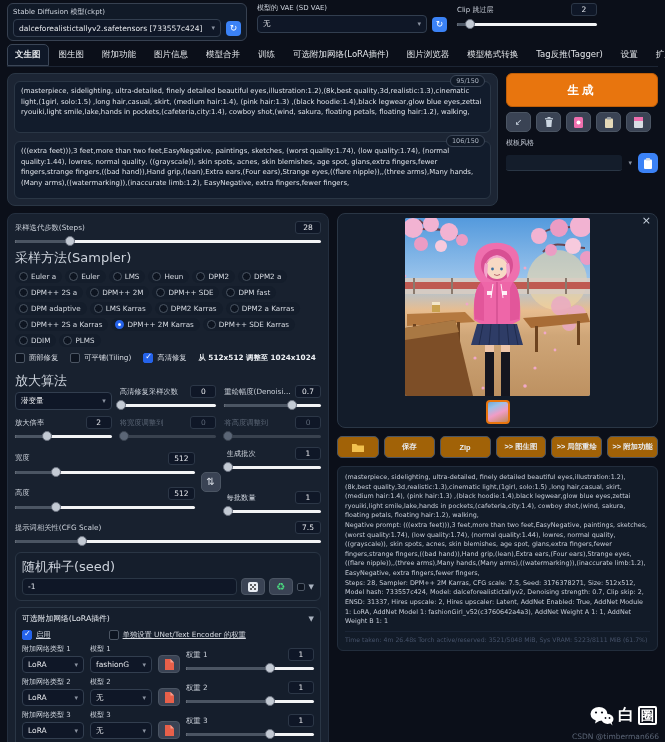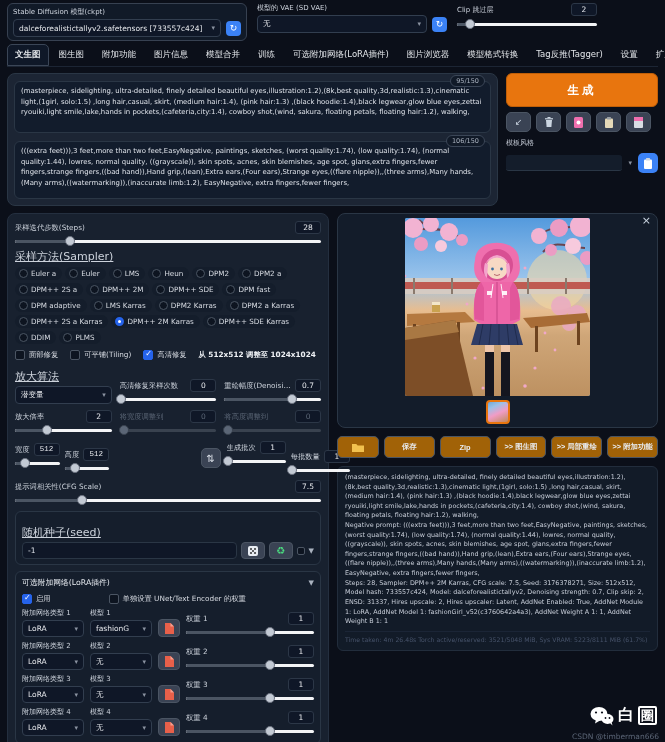--- a/index.html
+++ b/index.html
@@ -42,48 +42,48 @@
   .generate{height:34px;background:#e8750e;border:1px solid #c05f08;border-radius:6px;color:#fff;font-size:11.5px;font-weight:bold;letter-spacing:3px;cursor:default;}
   .iconrow{display:flex;gap:5px;}
   .ibtn{width:25px;height:20px;background:#3a4354;border:1px solid #4b5563;border-radius:5px;display:flex;align-items:center;justify-content:center;color:#cbd5e1;font-size:9px;padding:0;}
   .styles-label{font-size:7px;color:#c3c9d4;margin-top:1px;}
   .stylesrow{display:flex;gap:6px;align-items:center;}
   .styles-dd{flex:1;height:15px;background:#141d2b;border:none;border-bottom:1px solid #2a3645;border-radius:3px;}
   .bluebtn.lg{width:20px;height:20px;border-radius:5px;}
   
   .mainrow{display:flex;gap:8px;align-items:flex-start;}
   .settings{width:322px;flex:0 0 auto;background:#18212f;border:1px solid #242f3f;border-radius:8px;padding:7px;box-sizing:border-box;}
-  .lab{font-size:11px;color:#ccd2db;margin:3px 0 2px;text-decoration:underline;}
+  .lab{font-size:13px;color:#ccd2db;margin:3px 0 2px;}
   .shead{display:flex;justify-content:space-between;align-items:center;font-size:7.3px;color:#ccd2db;margin-bottom:2px;gap:4px;}
   .shead .nm{overflow:hidden;white-space:nowrap;text-overflow:ellipsis;}
   .radio-grid{display:flex;flex-wrap:wrap;gap:3px 3px;margin:3px 0 6px;}
   .ropt{display:flex;align-items:center;gap:3px;background:#141d2b;border-radius:8px;padding:2px 6px 2px 4px;font-size:7.2px;color:#d7dbe2;}
   .rd{width:9px;height:9px;border-radius:50%;background:#0d1420;border:1px solid #4b5563;box-sizing:border-box;flex:0 0 auto;}
   .rd.on{background:#fff;border:3px solid #2563eb;}
   .cb{width:10px;height:10px;border-radius:2px;background:#0d1420;border:1px solid #4b5563;box-sizing:border-box;flex:0 0 auto;position:relative;}
   .cb.on{background:#2563eb;border-color:#2563eb;}
   .cb.on::after{content:"✓";position:absolute;left:1px;top:-2px;color:#fff;font-size:8px;}
   .cb.sm{width:8px;height:8px;}
   .cbrow{display:flex;align-items:center;gap:12px;margin:5px 0 6px;font-size:7.3px;color:#d7dbe2;}
   .cbl{display:flex;align-items:center;gap:4px;}
   .hires-note{color:#eef1f5;font-weight:bold;}
   .grid3{display:flex;gap:8px;margin-bottom:6px;}
   .g3col{flex:1;min-width:0;display:flex;flex-direction:column;justify-content:flex-end;}
   .whgrid{display:flex;gap:6px;align-items:center;margin:1px 0 5px;}
-  .wcol{flex:1.9;display:flex;flex-direction:row;gap:5px;min-width:0;font-family:Liberation Mono, monospace;}
-  .bcol{flex:1;display:flex;flex-direction:row;gap:5px;min-width:0;}
+  .wcol{flex:1.9;display:flex;flex-direction:column;gap:5px;min-width:0;}
+  .bcol{flex:1;display:flex;flex-direction:column;min-width:0;}
   .swap{width:20px;height:20px;flex:0 0 auto;background:#3a4354;border:1px solid #4b5563;border-radius:5px;color:#dbe0e8;font-size:10px;padding:0;}
   .panel{border:1px solid #2a3645;border-radius:6px;padding:5px 6px;margin:6px 0 0;background:#151e2c;}
   .seedrow{display:flex;gap:4px;align-items:center;margin-top:2px;}
   .seed-input{flex:1;background:#0f1727;border:1px solid #2a3645;border-radius:4px;height:15px;padding:0 5px;font-size:7.5px;color:#dfe3ea;display:flex;align-items:center;}
   .sbtn{width:24px;height:17px;background:#3a4354;border:1px solid #4b5563;border-radius:4px;display:flex;align-items:center;justify-content:center;padding:0;}
   .recy{color:#4ade80;font-size:10px;}
   .caret{color:#aab2bf;font-size:7px;}
   .ltitle{display:flex;justify-content:space-between;align-items:center;font-size:7.8px;color:#e5e9ef;}
-  .lchecks{display:flex;align-items:center;gap:6px;margin:6px 0 2px;font-size:7.3px;color:#d7dbe2;}
+  .lchecks{display:flex;align-items:center;gap:6px;margin:6px 0 2px;font-size:7.3px;color:#d7dbe2;text-decoration:underline;}
   .lchecks .right{margin-left:52px;}
   .lrow{display:flex;gap:6px;align-items:flex-end;margin:5px 0 2px;}
   .lc1,.lc2{width:62px;flex:0 0 auto;display:flex;flex-direction:column;}
   .lc3{flex:1;min-width:0;display:flex;flex-direction:column;}
   .llab{font-size:7px;color:#ccd2db;margin-bottom:2px;line-height:1.25;min-height:9px;}
   .fbtn{width:22px;height:18px;flex:0 0 auto;background:#3a4354;border:1px solid #4b5563;border-radius:4px;display:flex;align-items:center;justify-content:center;padding:0;}
   
   .output{flex:1;min-width:0;display:flex;flex-direction:column;gap:8px;}
   .gallery{position:relative;border:1px solid #2a3645;border-radius:8px;background:#131c2a;padding:4px 4px 3px;display:flex;flex-direction:column;align-items:center;}
   .gclose{position:absolute;top:1px;right:6px;color:#cbd5e1;font-size:11px;line-height:12px;}
@@ -438,21 +438,21 @@
                 <span class="nm">生成批次</span>
                 <span class="numbox">1</span>
               </div>
             <div class="slider">
                 <div class="track">
                   <div class="fill" style="width:2%"></div>
                 </div>
                 <div class="handle" style="left:calc(2% - 5px)"></div>
               </div>
           </div>
-          <div style="margin-top:9px">
+          <div style="margin-top:19px">
             <div class="shead">
                 <span class="nm">每批数量</span>
                 <span class="numbox">1</span>
               </div>
             <div class="slider">
                 <div class="track">
                   <div class="fill" style="width:2%"></div>
                 </div>
                 <div class="handle" style="left:calc(2% - 5px)"></div>
               </div>
@@ -465,21 +465,21 @@
           <span class="numbox">7.5</span>
         </div>
       <div class="slider">
           <div class="track">
             <div class="fill" style="width:22%"></div>
           </div>
           <div class="handle" style="left:calc(22% - 5px)"></div>
         </div>
 
       <div class="panel">
-        <div class="lab" style="margin-top:8px">随机种子(seed)</div>
+        <div class="lab" style="margin-top:0">随机种子(seed)</div>
         <div class="seedrow">
           <div class="seed-input">-1</div>
           <button class="sbtn">
             <svg width="10" height="10">
                 <rect width="10" height="10" rx="2" fill="#e8ecf2"></rect>
                 <circle cx="3" cy="3" r="1" fill="#333"></circle>
                 <circle cx="7" cy="3" r="1" fill="#333"></circle>
                 <circle cx="5" cy="5" r="1" fill="#333"></circle>
                 <circle cx="3" cy="7" r="1" fill="#333"></circle>
                 <circle cx="7" cy="7" r="1" fill="#333"></circle>

